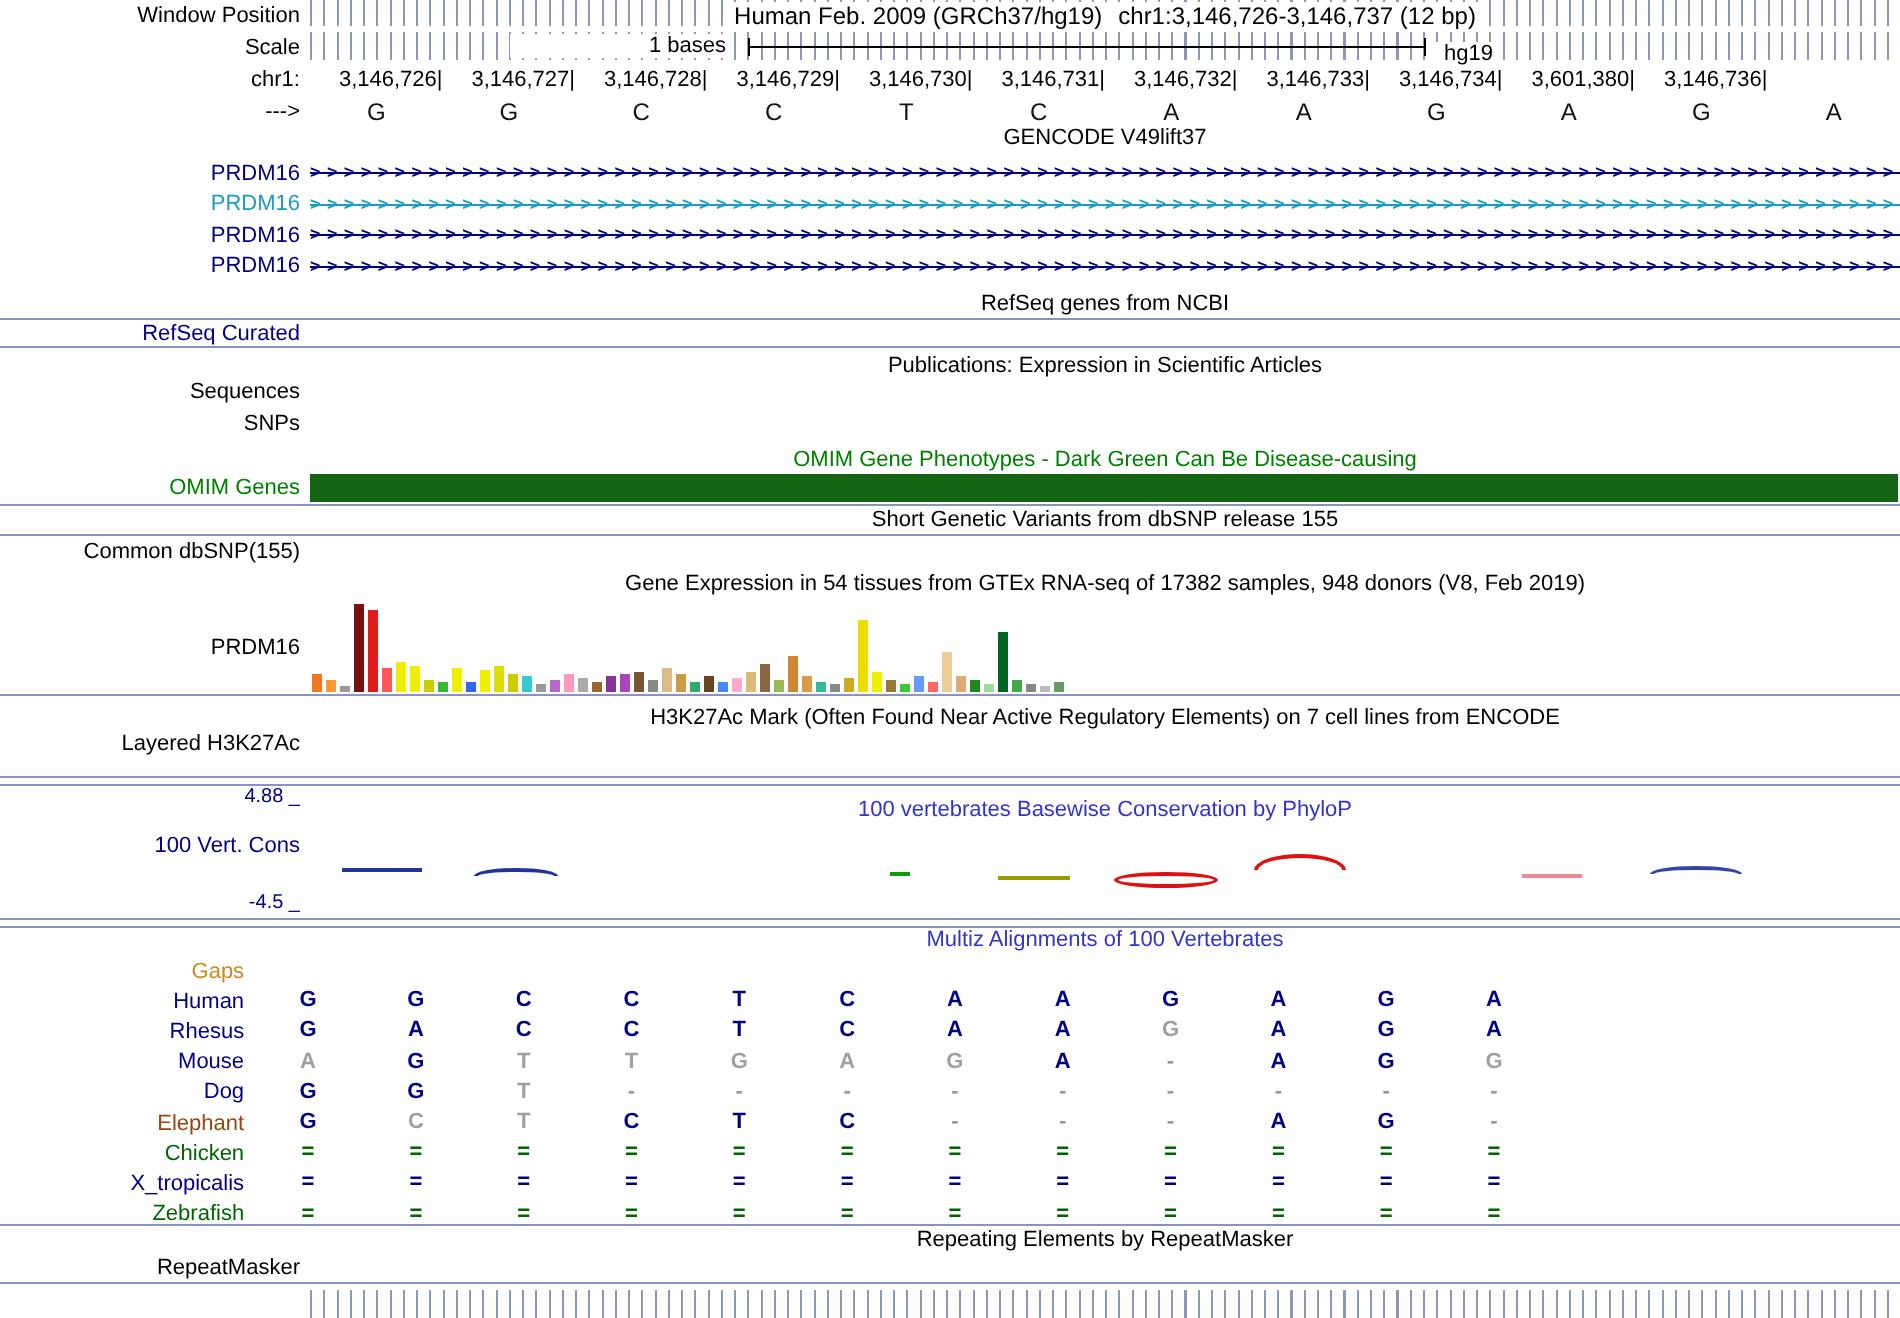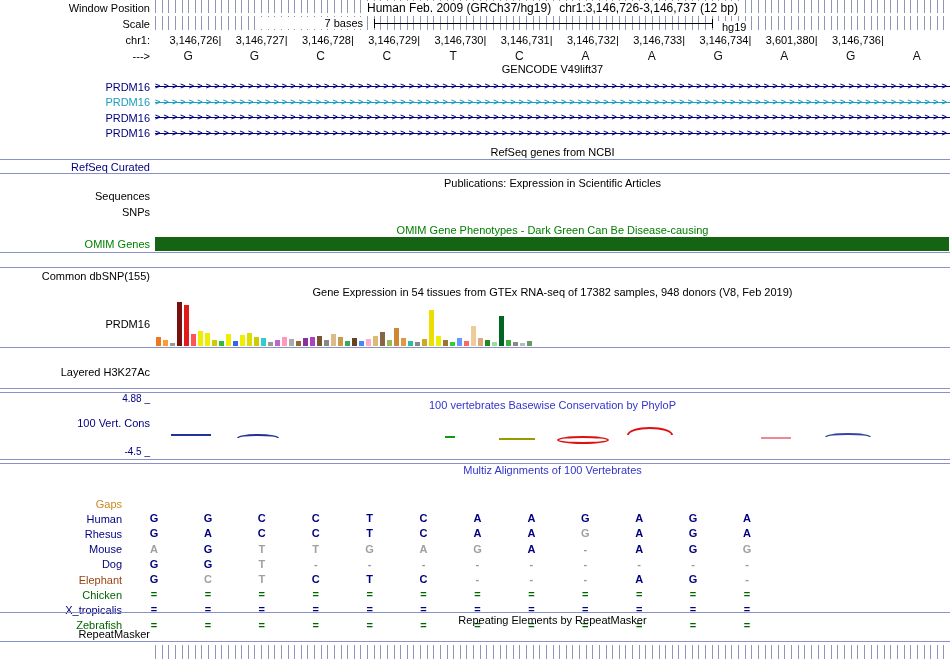--- a/index.html
+++ b/index.html
@@ -27,21 +27,21 @@
   .gtrack-line .glyphs{position:absolute;left:0;top:0;white-space:nowrap;font-size:9px;
                        letter-spacing:3.2px;line-height:13px;font-weight:bold}
   .omim-bar{position:absolute;left:155px;width:794px;height:14px;background:#146414}
   .gtex-bars{position:absolute;left:156px;top:300px;width:380px;height:46px;display:flex;align-items:flex-end;gap:2px}
   .gtex-bar{width:5px}
   .cons-track{position:absolute;left:155px;top:410px;width:795px;height:48px}
   .cons-mark{position:absolute}
   .cons-line{border-top:2px solid}
   .cons-arc{border:2px solid;border-bottom:none;border-radius:100% 100% 0 0/200% 200% 0 0}
   .cons-ellipse{border:2px solid;border-radius:50%}
-  .multiz{position:absolute;left:0;top:496px;width:774px}
+  .multiz{position:absolute;left:0;top:478px;width:774px}
   .mz-row{display:flex;align-items:center;height:15.2px}
   .mz-label{width:150px;text-align:right;font-size:11px;white-space:nowrap}
   .mz-cells{width:795px;margin-left:5px;display:flex}
   .mz-cell{flex:1;text-align:center;font-size:11px;font-weight:bold;line-height:15.2px}
   .scale-bar{position:absolute;left:374px;top:19px;width:339px;height:9px;border-left:1px solid #000;border-right:1px solid #000}
   .scale-bar .mid{position:absolute;left:0;right:0;top:4px;height:1px;background:#000}
 </style>
 </head>
 <body>
 
@@ -49,21 +49,21 @@
 
   <div class="tickband" style="top:0;height:13px"></div>
   <div class="tickband" style="top:16px;height:14px"></div>
 
   <div class="side-label" style="top:2px">Window Position</div>
   <div class="center-title" style="top:1px;font-size:12px">
     <span class="masked">Human Feb. 2009 (GRCh37/hg19)</span><span class="masked">chr1:3,146,726-3,146,737 (12 bp)</span>
   </div>
 
   <div class="side-label" style="top:18px">Scale</div>
-  <span class="abs masked" style="left:255px;top:17px;width:112px;text-align:right">7 bases</span>
+  <span class="abs masked" style="left:255px;top:17px;width:112px;text-align:right">1 bases</span>
   <div class="scale-bar">
       <div class="mid"></div>
     </div>
   <span class="abs masked" style="left:718px;top:21px">hg19</span>
 
   <div class="side-label" style="top:34px">chr1:</div>
   <div class="flex-row" style="top:34px">
       <div class="pos-cell"><span>3,146,726</span><span>|</span></div>
       <div class="pos-cell"><span>3,146,727</span><span>|</span></div>
       <div class="pos-cell"><span>3,146,728</span><span>|</span></div>
@@ -132,20 +132,21 @@
 
   <div class="center-title" style="top:177px">Publications: Expression in Scientific Articles</div>
   <div class="side-label" style="top:190px">Sequences</div>
   <div class="side-label" style="top:206px">SNPs</div>
 
   <div class="center-title green" style="top:224px">OMIM Gene Phenotypes - Dark Green Can Be Disease-causing</div>
   <div class="omim-bar" style="top:237px"></div>
   <div class="side-label green" style="top:238px">OMIM Genes</div>
   <div class="hr" style="top:252px"></div>
 
+  <div class="center-title" style="top:254px">Short Genetic Variants from dbSNP release 155</div>
   <div class="hr" style="top:267px"></div>
   <div class="side-label" style="top:270px">Common dbSNP(155)</div>
 
   <div class="center-title" style="top:286px">Gene Expression in 54 tissues from GTEx RNA-seq of 17382 samples, 948 donors (V8, Feb 2019)</div>
   <div class="gtex-bars">
       <div class="gtex-bar" style="height: 9px; background: rgb(238, 119, 34);"></div>
       <div class="gtex-bar" style="height: 6px; background: rgb(255, 153, 51);"></div>
       <div class="gtex-bar" style="height: 3px; background: rgb(153, 153, 153);"></div>
       <div class="gtex-bar" style="height: 44px; background: rgb(122, 15, 15);"></div>
       <div class="gtex-bar" style="height: 41px; background: rgb(227, 26, 28);"></div>
@@ -195,20 +196,21 @@
       <div class="gtex-bar" style="height: 4px; background: rgb(153, 221, 153);"></div>
       <div class="gtex-bar" style="height: 30px; background: rgb(0, 102, 34);"></div>
       <div class="gtex-bar" style="height: 6px; background: rgb(68, 170, 68);"></div>
       <div class="gtex-bar" style="height: 4px; background: rgb(136, 136, 136);"></div>
       <div class="gtex-bar" style="height: 3px; background: rgb(187, 187, 187);"></div>
       <div class="gtex-bar" style="height: 5px; background: rgb(102, 153, 102);"></div>
     </div>
   <div class="side-label" style="top:318px">PRDM16</div>
   <div class="hr" style="top:347px"></div>
 
+  <div class="center-title" style="top:353px">H3K27Ac Mark (Often Found Near Active Regulatory Elements) on 7 cell lines from ENCODE</div>
   <div class="side-label" style="top:366px">Layered H3K27Ac</div>
   <div class="hr" style="top:388px"></div>
   <div class="hr" style="top:392px"></div>
 
   <div class="side-label navy" style="top:393px;font-size:10px">4.88 _</div>
   <div class="center-title blue" style="top:399px">100 vertebrates Basewise Conservation by PhyloP</div>
   <div class="side-label navy" style="top:417px">100 Vert. Cons</div>
   <div class="cons-track">
       <div class="cons-mark cons-line" style="left: 16px; top: 24px; width: 40px; border-color: rgb(34, 51, 153);"></div>
       <div class="cons-mark cons-arc" style="left: 82px; top: 24px; width: 42px; height: 4px; border-color: rgb(34, 51, 153);"></div>

